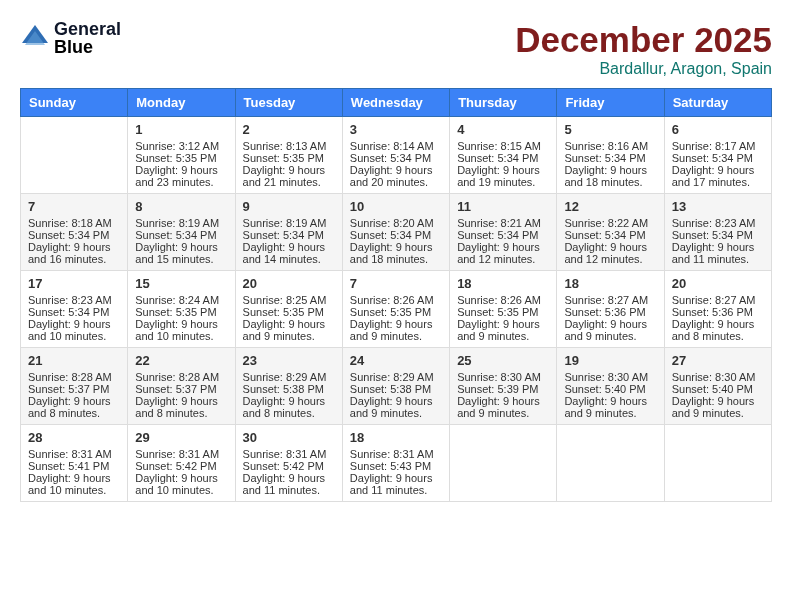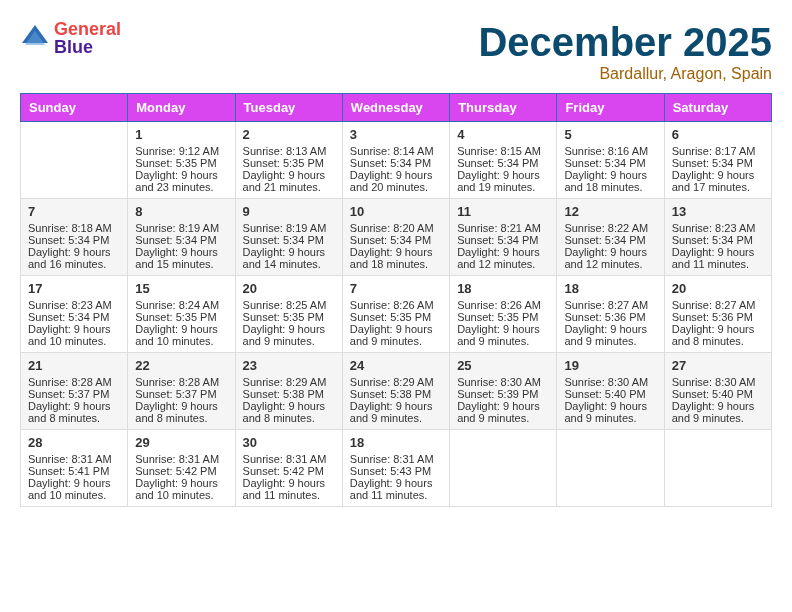--- a/index.html
+++ b/index.html
@@ -21,51 +21,51 @@
       align-items: center;
     }
     .logo-text {
       display: flex;
       flex-direction: column;
       line-height: 1;
     }
     .logo-general {
       font-size: 18px;
       font-weight: bold;
-      color: #ef4444;
+      color: #0f172a;
     }
     .logo-blue {
       font-size: 18px;
       font-weight: bold;
-      color: #4c1d95;
+      color: #000000;
     }
     .logo-icon {
       width: 30px;
       height: 30px;
       margin-right: 4px;
     }
     .title-block {
       text-align: right;
     }
     .month-title {
-      font-size: 40px;
-      font-weight: bold;
-      color: #0c4a6e;
+      font-size: 35px;
+      font-weight: bold;
+      color: #7f1d1d;
     }
     .subtitle {
       font-size: 16px;
-      color: #a16207;
+      color: #0f766e;
     }
     table {
       width: 100%;
       border-collapse: collapse;
       border: 1px solid #ccc;
     }
     th {
-      background-color: #d946ef;
+      background-color: #3b82f6;
       color: #fff;
       text-align: left;
       padding: 6px 8px;
       font-size: 13px;
       font-weight: bold;
       border: 1px solid #2e6db4;
     }
     td {
       vertical-align: top;
       padding: 5px 7px;
@@ -119,21 +119,21 @@
         <th>Thursday</th>
         <th>Friday</th>
         <th>Saturday</th>
       </tr>
   </thead>
   <tbody id="calendar-body">
   <tr>
         <td class="empty-cell"></td>
         <td>
           <span class="day-num">1</span>
-          <div>Sunrise: 9:12 AM</div>
+          <div>Sunrise: 3:12 AM</div>
           <div>Sunset: 5:35 PM</div>
           <div>Daylight: 9 hours</div>
           <div>and 23 minutes.</div>
         </td>
         <td>
           <span class="day-num">2</span>
           <div>Sunrise: 8:13 AM</div>
           <div>Sunset: 5:35 PM</div>
           <div>Daylight: 9 hours</div>
           <div>and 21 minutes.</div>

